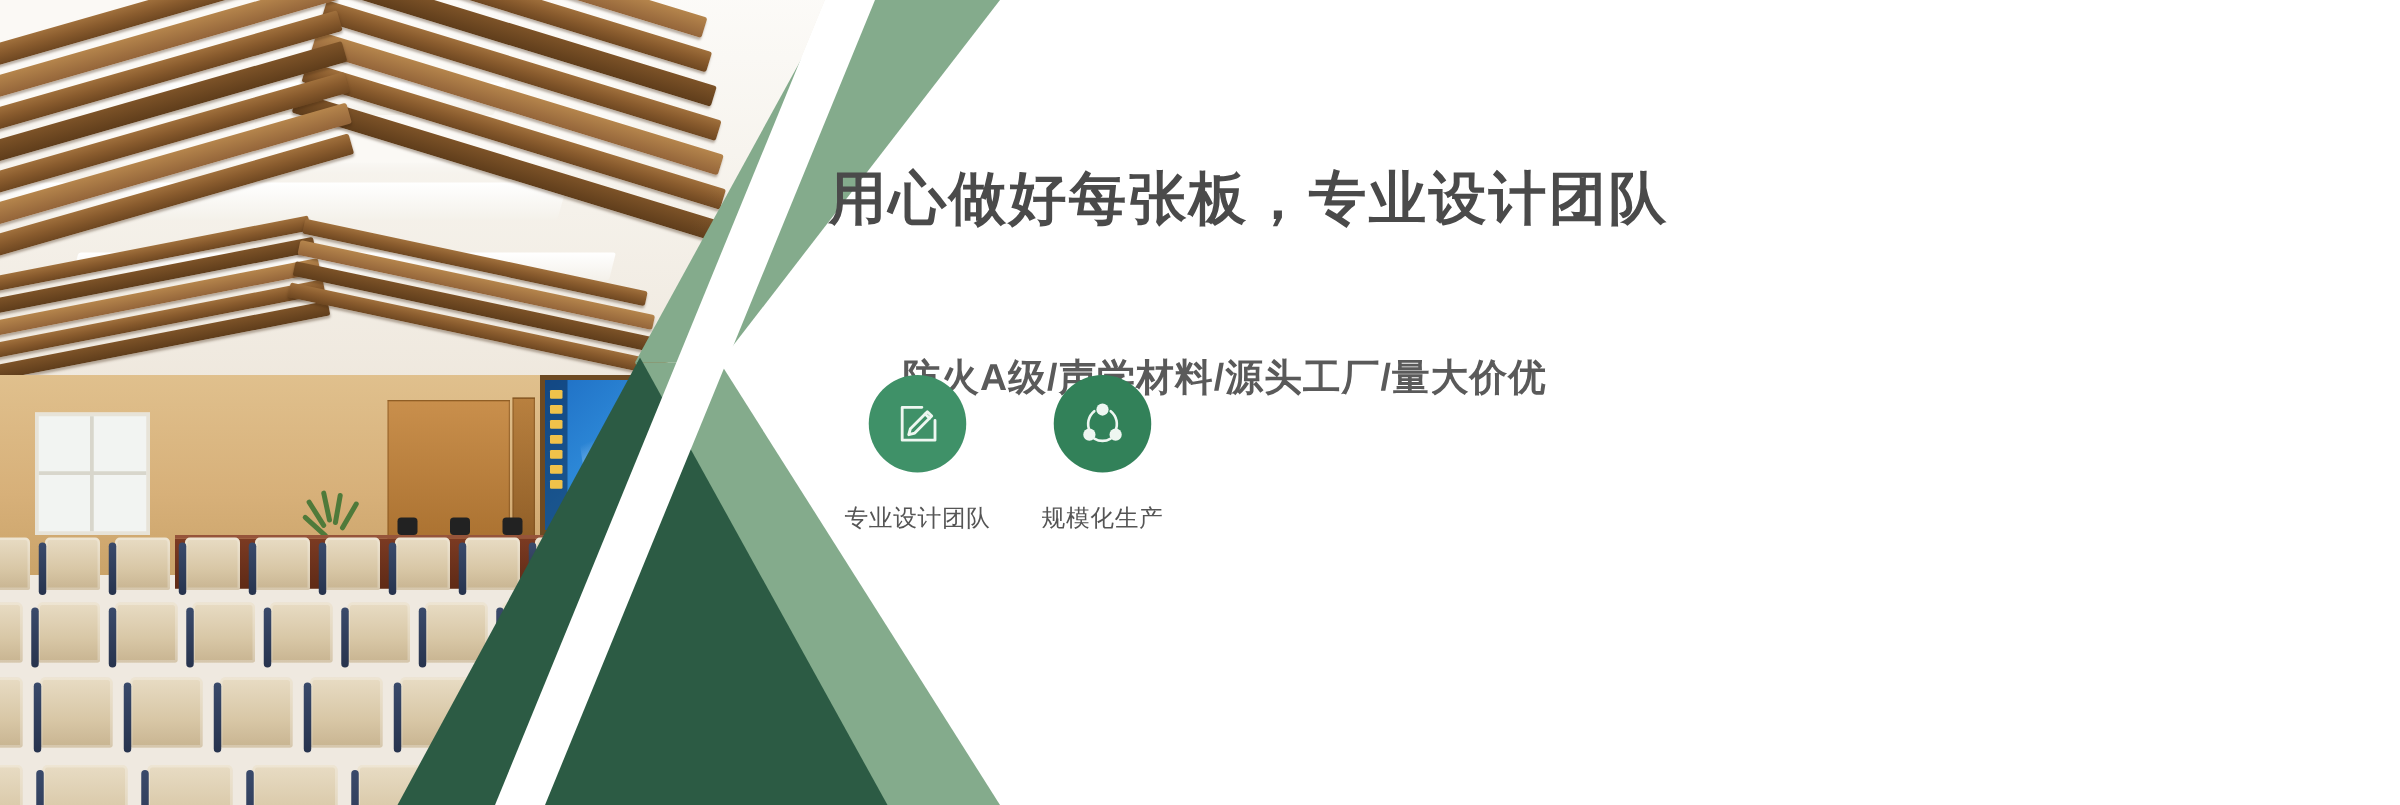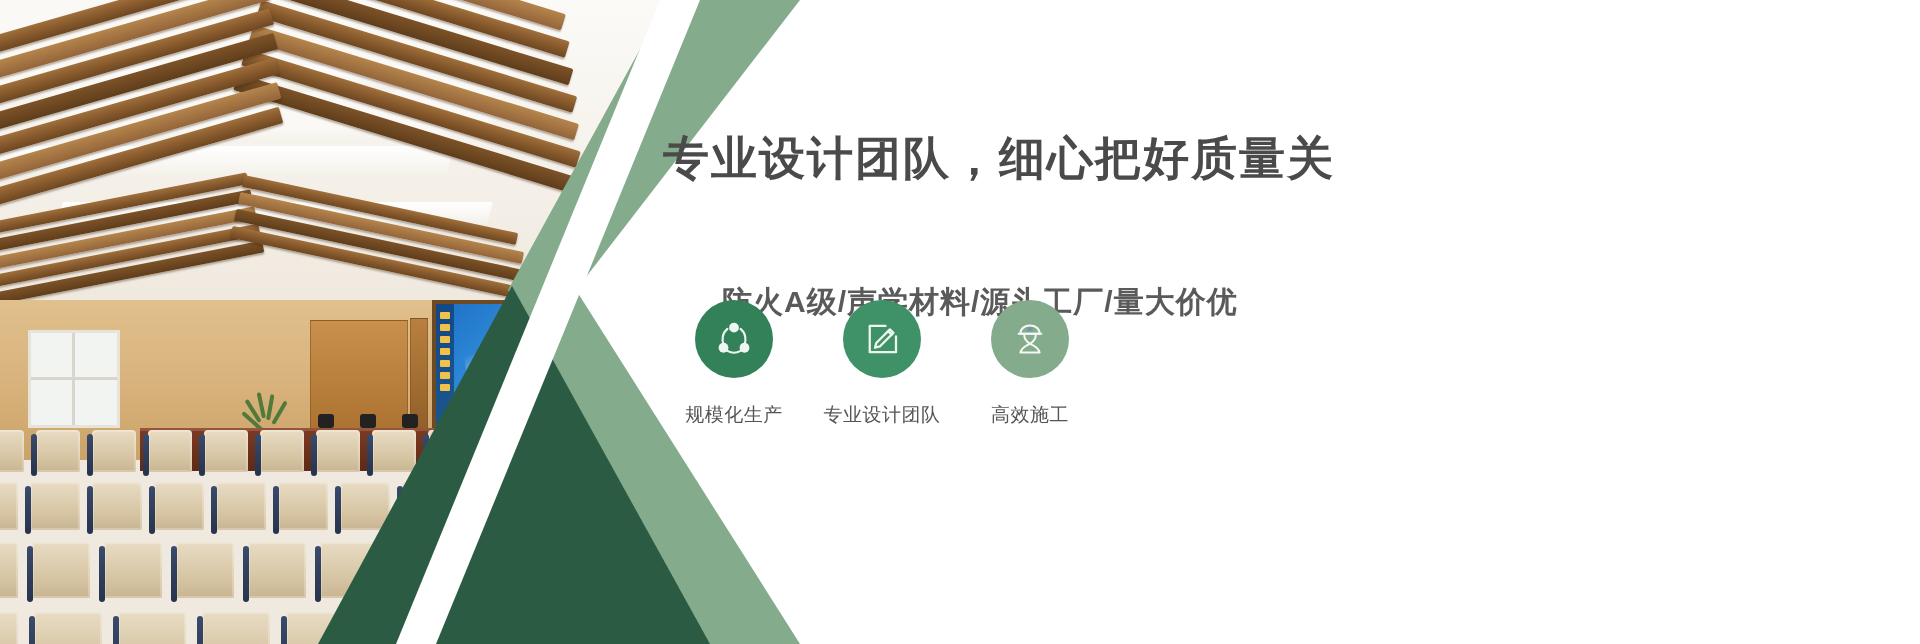--- a/index.html
+++ b/index.html
@@ -263,66 +263,52 @@
 
     <polygon points="508,290 576,290 800,644 706,644" fill="#84ab8c"></polygon>
 
     <polygon points="512,286 710,644 318,644" fill="#2c5b44"></polygon>
 
     <polygon points="660,0 700,0 436,644 396,644" fill="#ffffff"></polygon>
   </svg>
 
   <div class="content">
 
-    <div class="headline">专业设计团队，细心把好质量关</div>
+    <div class="headline">用心做好每张板，专业设计团队</div>
 
     <div class="subtitle">防火A级/声学材料/源头工厂/量大价优</div>
 
     <div class="features">
 
+
+      <div class="feature">
+        <div class="fcircle" style="background:#3f9168;">
+          <span>
+            <svg width="42" height="42" viewBox="0 0 48 48" fill="none" stroke="#eef7f1" stroke-width="2.6" stroke-linecap="round" stroke-linejoin="round">
+              <path d="M28 9 L10 9 L10 39 L40 39 L40 21"></path>
+              <path d="M21.5 32.5 L16 34 L17.5 28.5 L33 13 L37 17 Z"></path>
+              <path d="M31 15 L35 19"></path>
+            </svg>
+          </span>
+        </div>
+        <div class="flabel">专业设计团队</div>
+      </div>
 
       <div class="feature">
         <div class="fcircle" style="background:#328159;">
           <span>
             <svg width="42" height="42" viewBox="0 0 48 48" fill="none" stroke="#eef6f1" stroke-width="2.4" stroke-linecap="round">
               <path d="M31.5 12.5 A15 15 0 0 1 35.5 31"></path>
               <path d="M12.5 31 A15 15 0 0 1 16.5 12.5"></path>
               <path d="M16.5 37.5 A15 15 0 0 0 31.5 37.5"></path>
               <circle cx="24" cy="11" r="5.6" fill="#eef6f1" stroke="none"></circle>
               <circle cx="12" cy="34" r="5.6" fill="#eef6f1" stroke="none"></circle>
               <circle cx="36" cy="34" r="5.6" fill="#eef6f1" stroke="none"></circle>
             </svg>
           </span>
         </div>
         <div class="flabel">规模化生产</div>
       </div>
 
-      <div class="feature">
-        <div class="fcircle" style="background:#3f9168;">
-          <span>
-            <svg width="42" height="42" viewBox="0 0 48 48" fill="none" stroke="#eef7f1" stroke-width="2.6" stroke-linecap="round" stroke-linejoin="round">
-              <path d="M28 9 L10 9 L10 39 L40 39 L40 21"></path>
-              <path d="M21.5 32.5 L16 34 L17.5 28.5 L33 13 L37 17 Z"></path>
-              <path d="M31 15 L35 19"></path>
-            </svg>
-          </span>
-        </div>
-        <div class="flabel">专业设计团队</div>
-      </div>
-
-      <div class="feature">
-        <div class="fcircle" style="background:#84ab8c;">
-          <span>
-            <svg width="42" height="42" viewBox="0 0 48 48" fill="none" stroke="#f3f8f4" stroke-width="2.3" stroke-linecap="round" stroke-linejoin="round">
-              <path d="M13 18 C13 12 18 8.5 24 8.5 C30 8.5 35 12 35 18 Z"></path>
-              <rect x="21" y="10.5" width="6" height="4.6" rx="1" fill="#6f97a8" stroke="none"></rect>
-              <path d="M11 18 L37 18"></path>
-              <path d="M17.5 20 C17.5 25 21 27.5 24 29.5 C27 27.5 30.5 25 30.5 20"></path>
-              <path d="M24 29.5 C19 31.5 14 34 13 39.5 L35 39.5 C34 34 29 31.5 24 29.5 Z"></path>
-            </svg>
-          </span>
-        </div>
-        <div class="flabel">高效施工</div>
-      </div>
 
     </div>
   </div>
 </div>
 
 </body></html>

